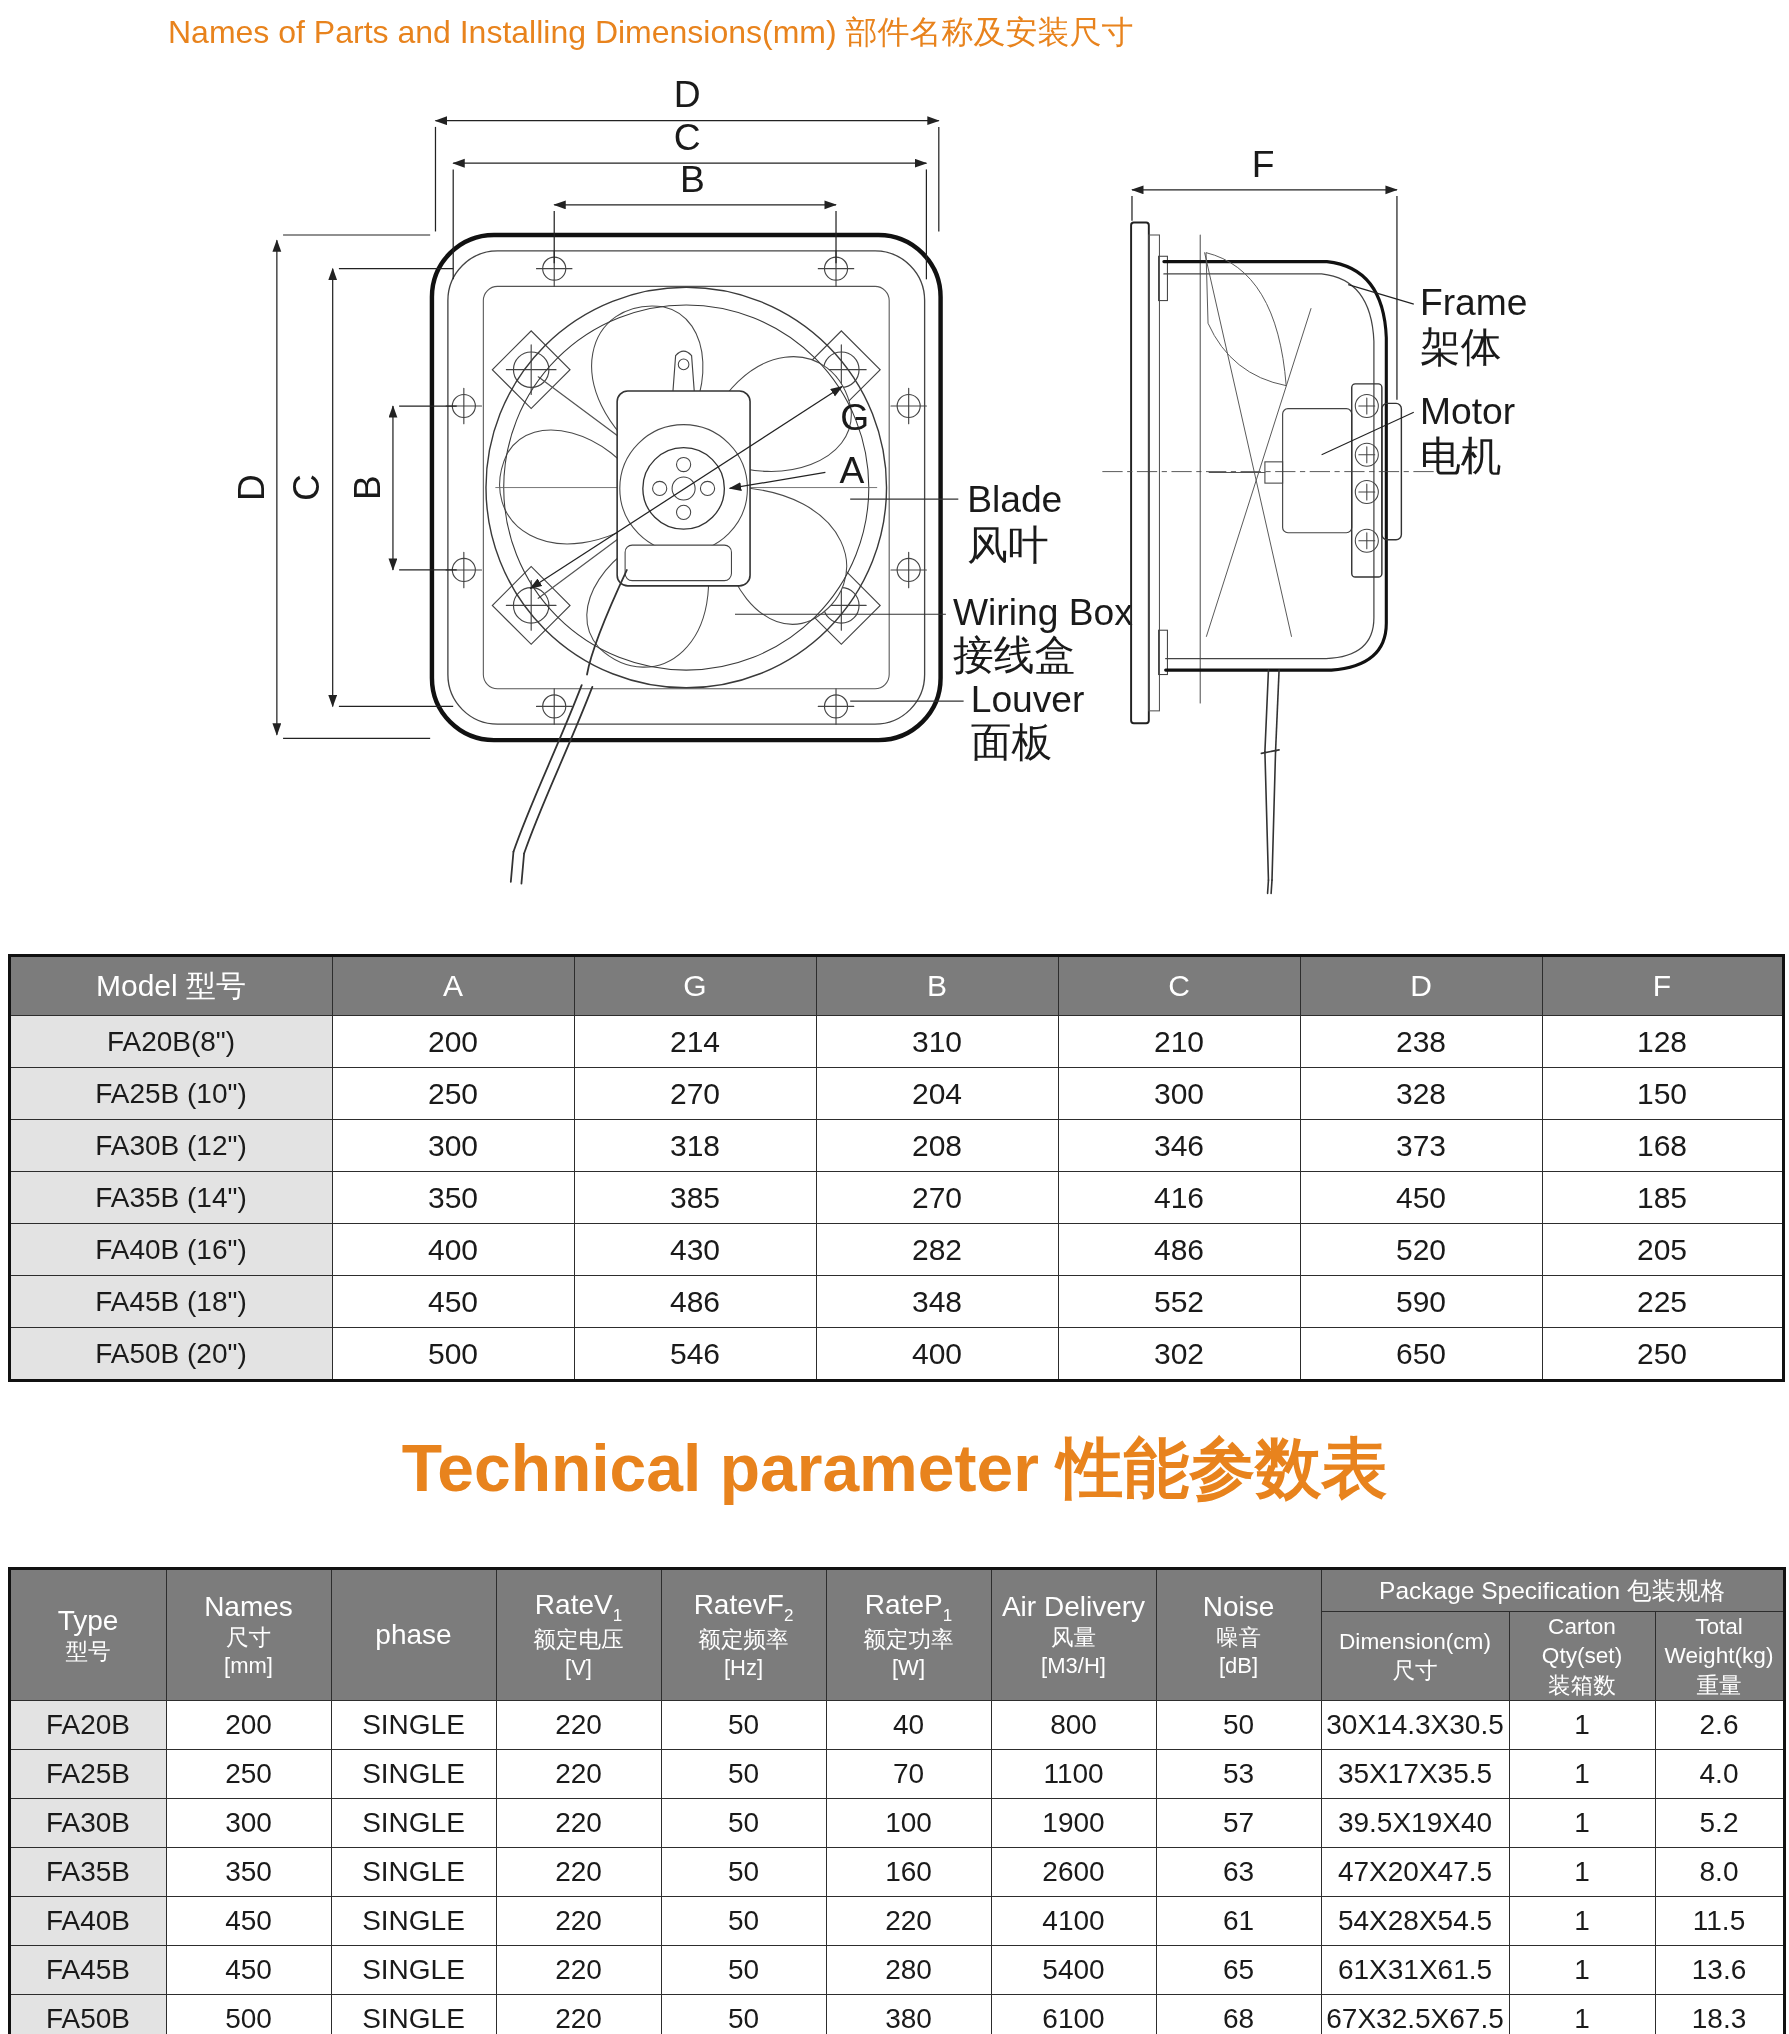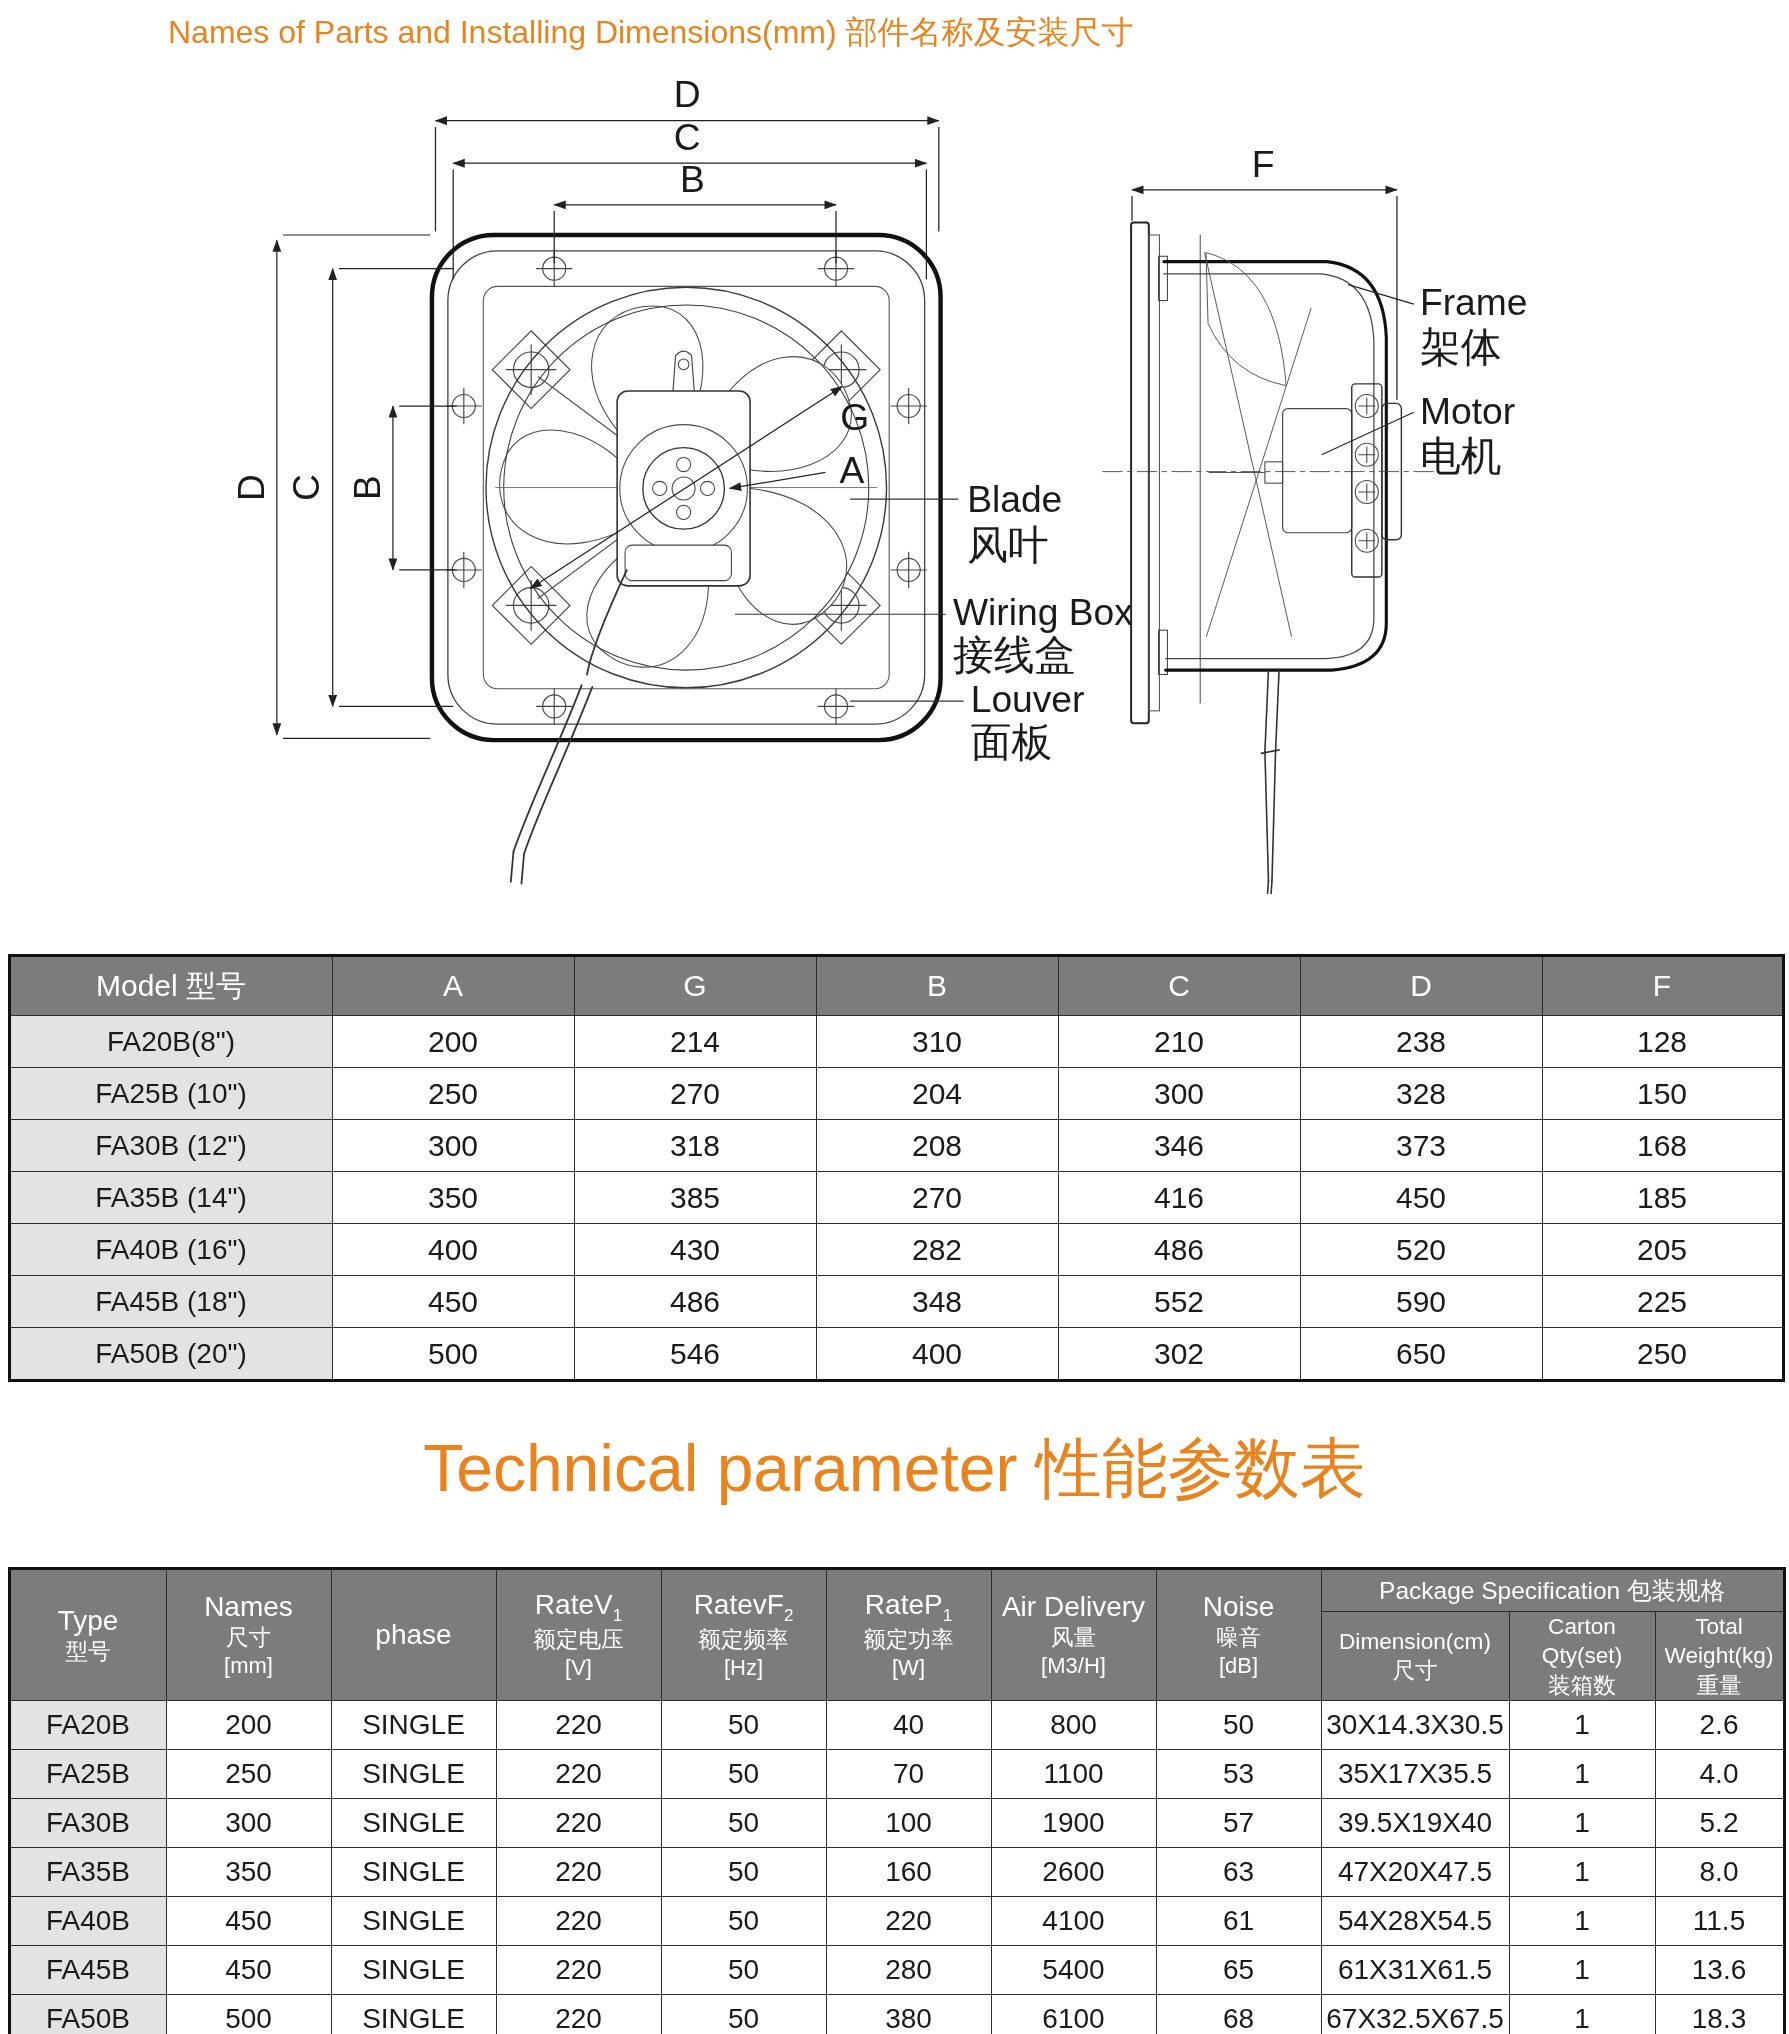--- a/index.html
+++ b/index.html
@@ -7,21 +7,21 @@
     width:1789px;height:2035px;background:#fff;position:relative;
     font-family:"Liberation Sans","DejaVu Sans",sans-serif;color:#1a1a1a;
     overflow:hidden;
   }
   .page-title{
     position:absolute;left:168px;top:11px;margin:0;
     font-size:32px;font-weight:normal;color:#E8831D;white-space:nowrap;
   }
   .tech-heading{
     position:absolute;left:0;top:1424px;width:1789px;margin:0;
-    text-align:center;font-size:66px;font-weight:normal;color:#E8831D;white-space:nowrap;
+    text-align:center;font-size:66px;font-weight:bold;color:#E8831D;white-space:nowrap;
   }
   svg text{font-family:"Liberation Sans","DejaVu Sans",sans-serif;}
   .dimtext{font-size:42px;fill:#1a1a1a;}
   .lab-en{font-size:42px;fill:#1a1a1a;}
   .lab-zh{font-size:46px;fill:#1a1a1a;}
   table{border-collapse:collapse;table-layout:fixed;position:absolute;background:#fff;}
   th,td{border:1.9px solid #2d2d2d;text-align:center;vertical-align:middle;padding:0;overflow:hidden;}
   .t1,.t2{border:3.8px solid #111;left:7.5px;width:1774px;}
   .t1{top:954px;padding-left:29px;}
   .t2{top:1567px;}

